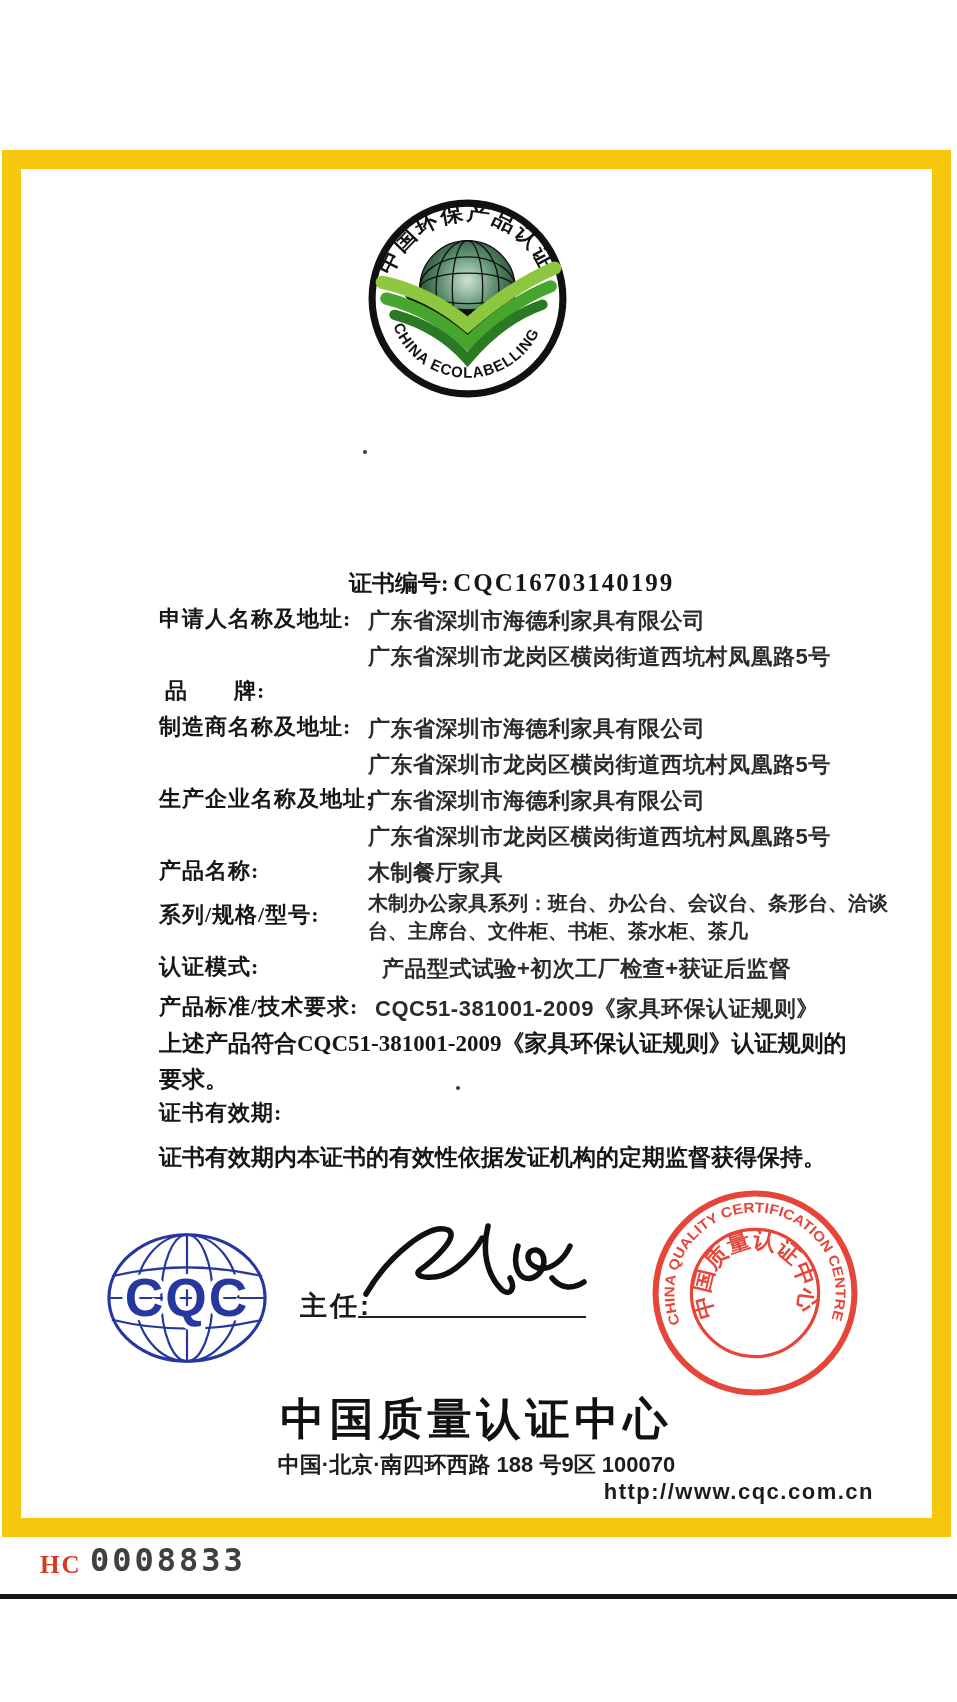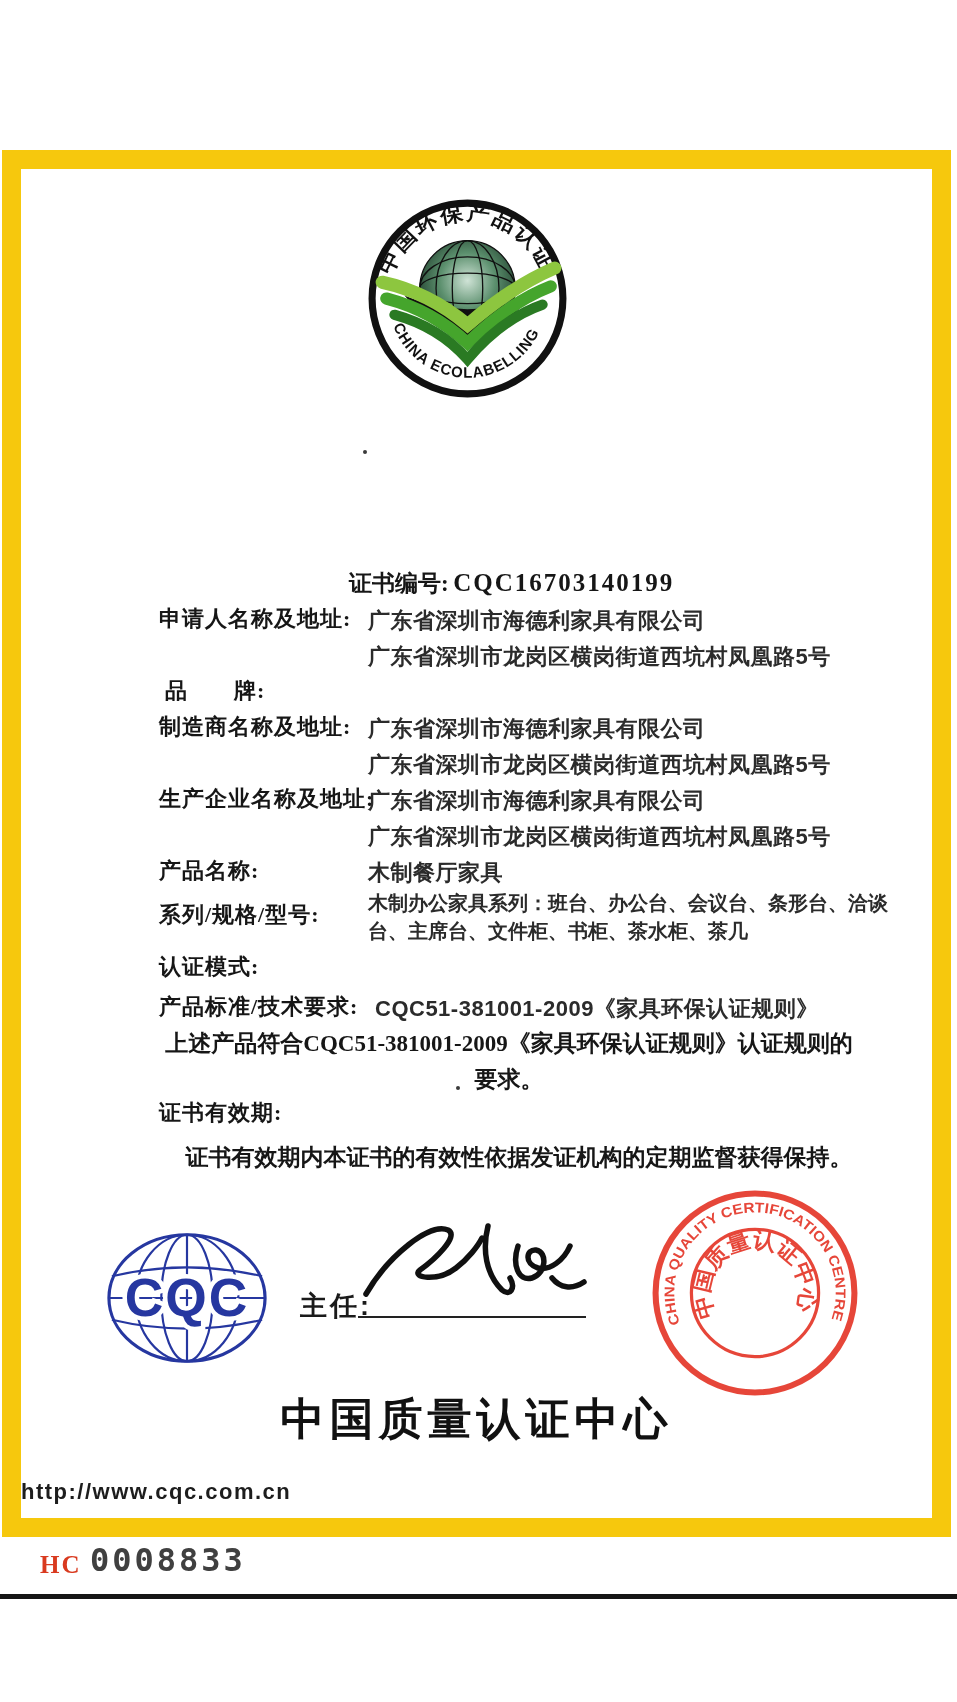--- a/index.html
+++ b/index.html
@@ -26,21 +26,21 @@
   .val{
     font-family:"Liberation Sans","DejaVu Sans",sans-serif;font-weight:600;
     font-size:22px;color:#2b2b2b;letter-spacing:0.5px;white-space:nowrap;
   }
   .val-block{
     font-family:"Liberation Sans","DejaVu Sans",sans-serif;font-weight:600;
     font-size:20px;color:#2b2b2b;line-height:28px;white-space:normal;
   }
   .para{
     font-family:"Liberation Serif","DejaVu Serif",serif;font-weight:700;
-    font-size:23px;color:#161616;line-height:36px;text-align:center;
+    font-size:23px;color:#161616;line-height:36px;
   }
   .certno-label{
     font-family:"Liberation Serif","DejaVu Serif",serif;font-weight:700;
     font-size:23px;color:#161616;
   }
   .certno-value{
     font-family:"Liberation Serif","DejaVu Serif",serif;font-weight:600;
     font-size:25px;letter-spacing:2px;color:#161616;
   }
   .validity-range{display:inline-flex;gap:28px;
@@ -53,21 +53,21 @@
   .sig-line{position:absolute;left:358px;top:1316px;width:228px;height:0;border-bottom:2.5px solid #222;}
   .footer-org{
     position:absolute;left:21px;top:1390px;width:911px;text-align:center;
     font-size:44px;font-weight:700;letter-spacing:5px;color:#111;white-space:nowrap;
   }
   .footer-addr{
     position:absolute;left:21px;top:1450px;width:911px;text-align:center;
     font-size:22px;font-weight:600;color:#1d1d1d;white-space:nowrap;
   }
   .footer-url{
-    position:absolute;left:21px;top:1479px;width:853px;text-align:left;
+    position:absolute;left:21px;top:1479px;width:853px;text-align:right;
     font-size:22px;font-weight:600;letter-spacing:1.5px;color:#1d1d1d;white-space:nowrap;
   }
   .serial-prefix{
     position:absolute;left:40px;top:1551px;
     font-family:"Liberation Serif","DejaVu Serif",serif;
     font-size:25px;font-weight:600;color:#d93a1f;letter-spacing:2px;
   }
   .serial-number{
     position:absolute;left:90px;top:1541px;
     font-family:"DejaVu Sans Mono","Liberation Mono",monospace;
@@ -142,20 +142,21 @@
   <span class="val abs" style="left:368px;top:786px;">广东省深圳市海德利家具有限公司</span>
   <span class="val abs" style="left:368px;top:822px;">广东省深圳市龙岗区横岗街道西坑村凤凰路5号</span>
 
   <span class="lab abs" style="left:159px;top:856px;">产品名称:</span>
   <span class="val abs" style="left:368px;top:858px;">木制餐厅家具</span>
 
   <span class="lab abs" style="left:159px;top:900px;">系列/规格/型号:</span>
   <div class="val-block abs" style="left:368px;top:889px;width:528px;">木制办公家具系列：班台、办公台、会议台、条形台、洽谈台、主席台、文件柜、书柜、茶水柜、茶几</div>
 
   <span class="lab abs" style="left:159px;top:952px;">认证模式:</span>
+  <span class="val abs" style="left:382px;top:954px;">产品型式试验+初次工厂检查+获证后监督</span>
 
   <span class="lab abs" style="left:159px;top:992px;">产品标准/技术要求:</span>
   <span class="val abs" style="left:375px;top:994px;">CQC51-381001-2009《家具环保认证规则》</span>
 
   <div class="para abs" style="left:159px;top:1026px;width:700px;">上述产品符合CQC51-381001-2009《家具环保认证规则》认证规则的要求。</div>
 
   <span class="lab abs" style="left:159px;top:1098px;">证书有效期:</span>
 
   <div class="para abs" style="left:159px;top:1140px;width:720px;font-size:23px;">证书有效期内本证书的有效性依据发证机构的定期监督获得保持。</div>
 
@@ -195,20 +196,21 @@
     <circle cx="106" cy="106" r="63" fill="none" stroke="#e5392b" stroke-width="3.2"></circle>
     <text font-size="14" font-weight="700" fill="#e5392b">
       <textPath href="#stampOuter" startOffset="0" textLength="308" lengthAdjust="spacingAndGlyphs">CHINA QUALITY CERTIFICATION CENTRE</textPath>
     </text>
     <text font-size="22" font-weight="700" fill="#e5392b">
       <textPath href="#stampInner" startOffset="0" textLength="182" lengthAdjust="spacingAndGlyphs">中国质量认证中心</textPath>
     </text>
   </svg>
 
   <div class="footer-org">中国质量认证中心</div>
+  <div class="footer-addr">中国·北京·南四环西路 188 号9区  100070</div>
   <div class="footer-url">http://www.cqc.com.cn</div>
 
   <span class="serial-prefix">HC</span>
   <span class="serial-number">0008833</span>
 
   <div class="bottom-rule"></div>
 
 </div>
 
 </body></html>

